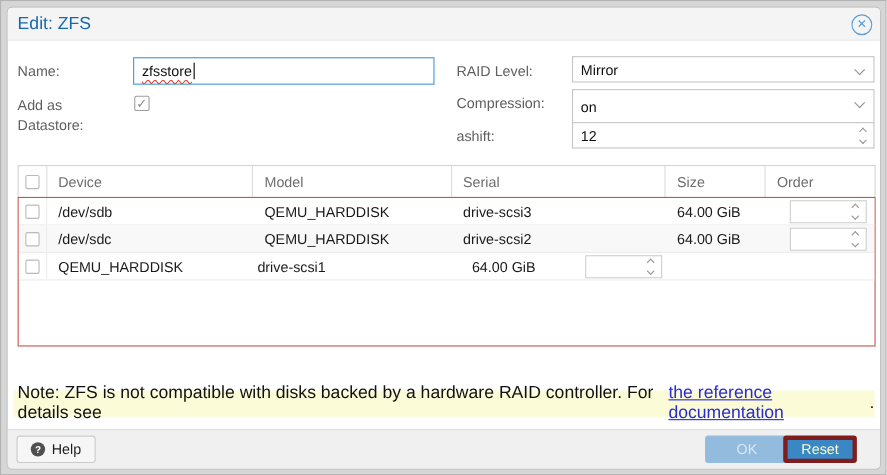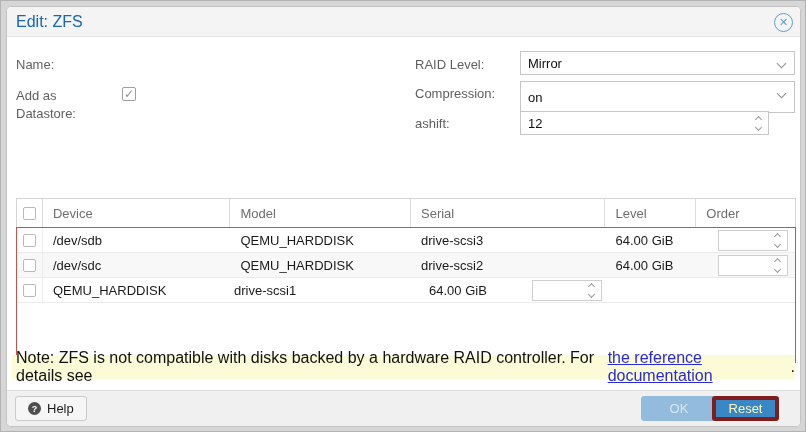--- a/index.html
+++ b/index.html
@@ -58,21 +58,21 @@
     display: flex; flex-direction: column; justify-content: center; gap: 3px;
     cursor: pointer;
   }
   .checkbox {
     position: absolute; width: 14px; height: 14px; background: #fff;
     border: 1px solid #9e9e9e; border-radius: 2px;
     display: flex; align-items: center; justify-content: center;
     font-size: 12px; color: #8f8f8f; cursor: pointer;
   }
   
-  .grid { position: absolute; left: 9px; top: 143px; width: 780px; height: 197px; font-size: 13px; margin-top: 48px; }
+  .grid { position: absolute; left: 9px; top: 143px; width: 780px; height: 197px; font-size: 13px; }
   .grid-header {
     display: flex; height: 29px; background: #fff;
     border: 1px solid #d4d4d4; border-bottom: none;
   }
   .hcell {
     display: flex; align-items: center; padding-left: 10px;
     color: #6e6e6e; border-right: 1px solid #dcdcdc; cursor: pointer;
   }
   .hcell:last-child { border-right: none; }
   .grid-body {
@@ -139,56 +139,60 @@
   <div id="dialog">
 
     <div class="titlebar">
       <span class="title">Edit: ZFS</span>
       <span class="close-btn">
         <span>✕</span>
       </span>
     </div>
 
     <span class="flabel" style="left:9px; top:50px;">Name:</span>
+    <div class="field focused" style="left:114px; top:45px; width:274px; height:25px;">
+      <span class="misspelled">zfsstore</span>
+        <span class="caret"></span>
+    </div>
 
     <span class="flabel" style="left:9px; top:80px; width:82px; line-height:18px;">Add as Datastore:</span>
     <span class="checkbox" style="left:115px; top:80px;">
       <span>✓</span>
     </span>
 
     <span class="flabel" style="left:408px; top:50px;">RAID Level:</span>
     <div class="field" style="left:513px; top:44px; width:275px; height:24px;">
       <span>Mirror</span>
       <span class="combo-arrow chev down"></span>
     </div>
 
     <span class="flabel" style="left:408px; top:79px;">Compression:</span>
     <div class="field" style="left:513px; top:74px; width:275px; height:32px;">
       <span>on</span>
       <span class="combo-arrow chev down"></span>
     </div>
 
     <span class="flabel" style="left:408px; top:109px;">ashift:</span>
-    <div class="field" style="left:513px; top:104px; width:249px; height:24px;">
+    <div class="field" style="left:513px; top:104px; width:275px; height:24px;">
       <span>12</span>
       <span class="spin-col">
         <span class="chev up sm"></span>
         <span class="chev down sm"></span>
       </span>
     </div>
 
     <div class="grid">
       <div class="grid-header">
         <div class="hcell col-check">
           <span class="row-check"></span>
         </div>
         <div class="hcell col-device">Device</div>
         <div class="hcell col-model">Model</div>
         <div class="hcell col-serial">Serial</div>
-        <div class="hcell col-size">Level</div>
+        <div class="hcell col-size">Size</div>
         <div class="hcell col-order">Order</div>
       </div>
 
       <div class="grid-body">
 
         <div class="grow">
           <div class="bcell col-check">
               <span class="row-check"></span>
             </div>
           <div class="bcell col-device">/dev/sdb</div>

